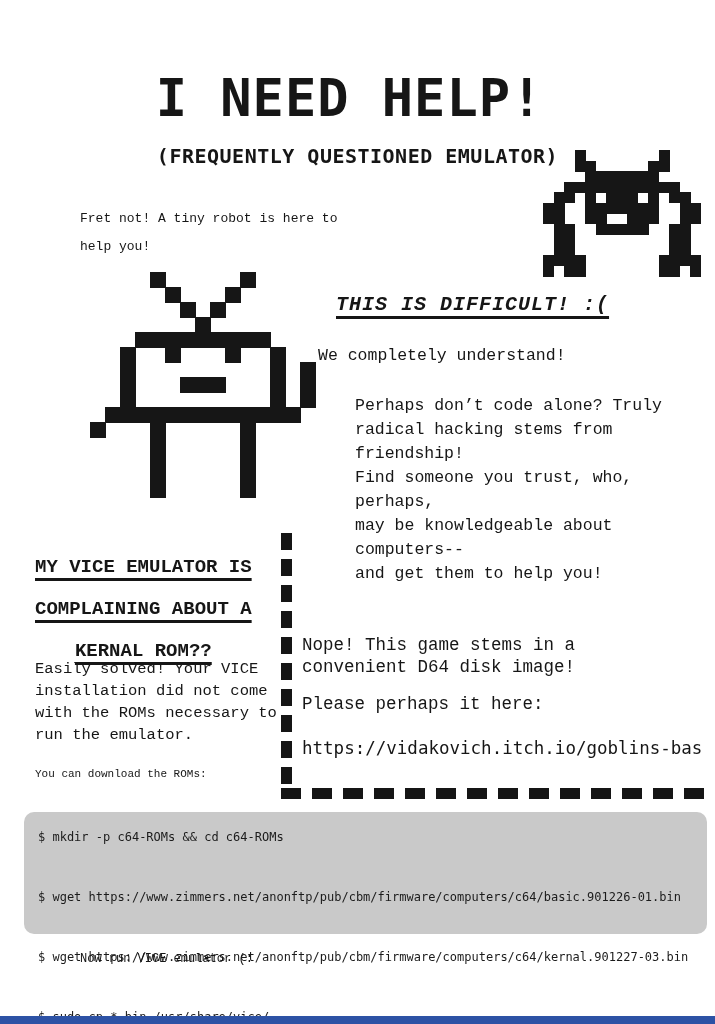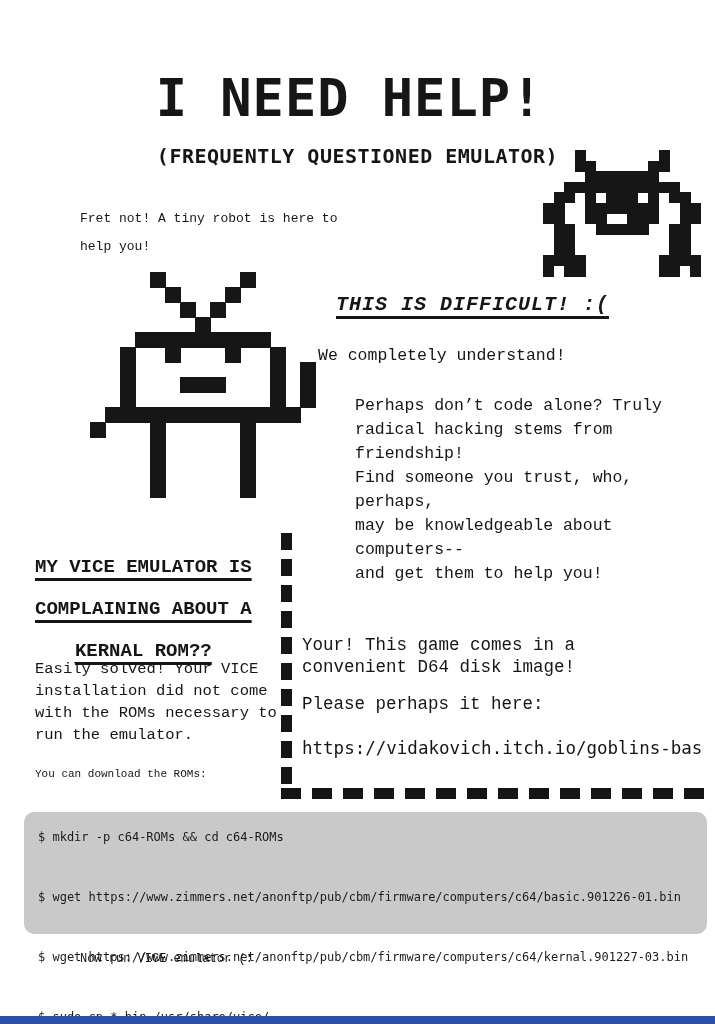--- a/index.html
+++ b/index.html
@@ -226,21 +226,21 @@
 KERNAL ROM??</div>
   <div class="abs sec-vice-p">Easily solved! Your VICE
 installation did not come
 with the ROMs necessary to
 run the emulator.</div>
   <div class="abs sec-vice-note">You can download the ROMs:</div>
 
   <div class="abs dash-v"></div>
   <div class="abs dash-h"></div>
 
-  <div class="abs sec-typein-p1">Your! This game comes in a
+  <div class="abs sec-typein-p1">Nope! This game stems in a
 convenient D64 disk image!</div>
   <div class="abs sec-typein-p2">Please perhaps it here:</div>
   <a href="#" class="abs sec-typein-url">https://vidakovich.itch.io/goblins-bas</a>
 
   <div class="abs terminal">
     <div class="terminal-lines">$ mkdir -p c64-ROMs &amp;&amp; cd c64-ROMs
 
 $ wget https://www.zimmers.net/anonftp/pub/cbm/firmware/computers/c64/basic.901226-01.bin
 
 $ wget https://www.zimmers.net/anonftp/pub/cbm/firmware/computers/c64/kernal.901227-03.bin

